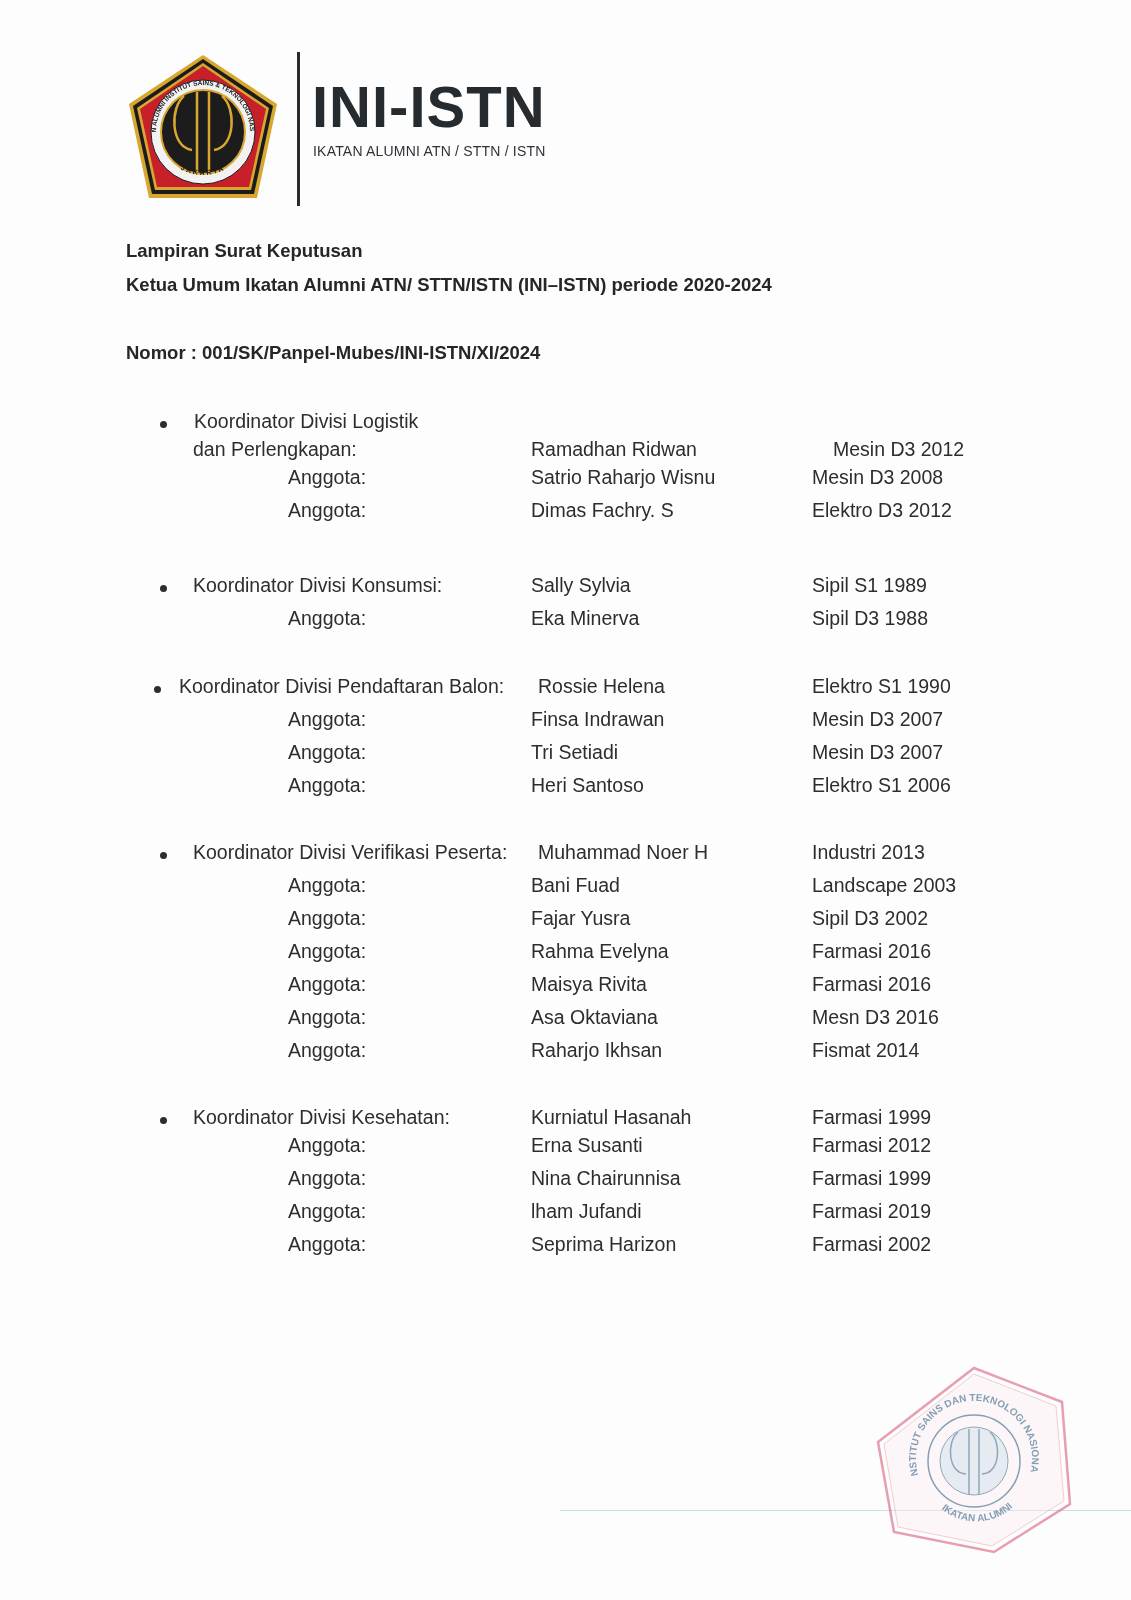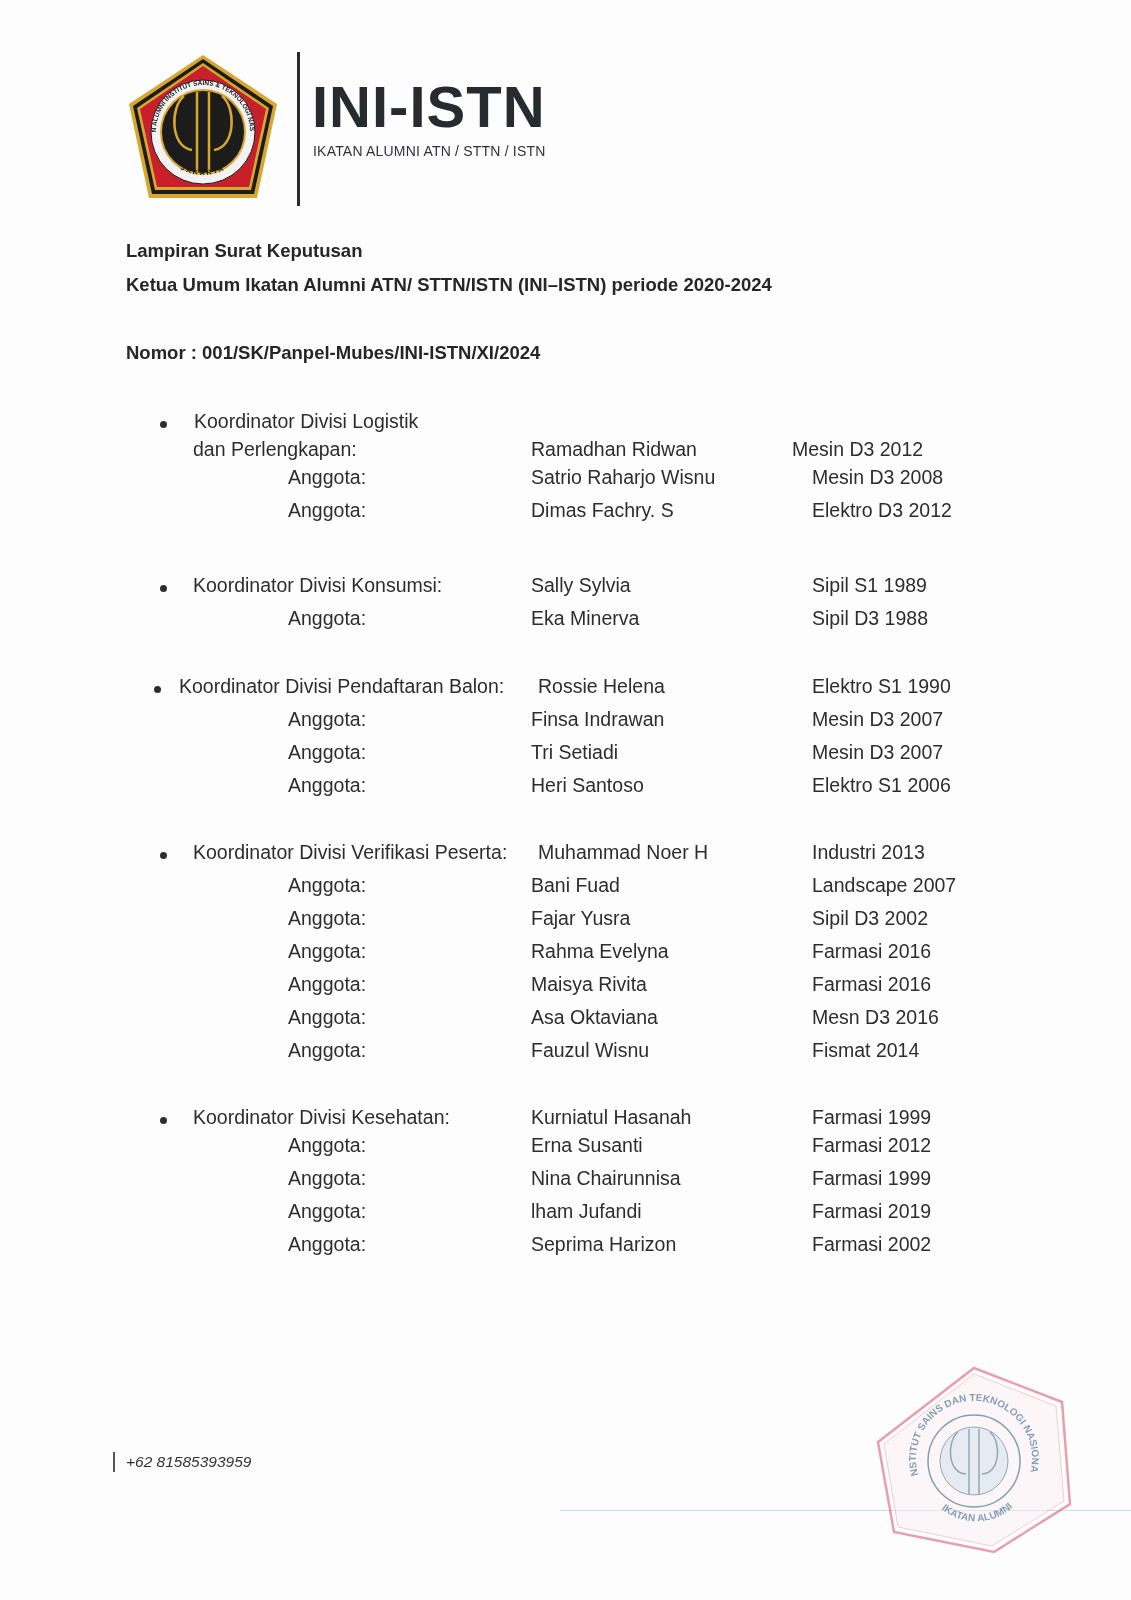--- a/index.html
+++ b/index.html
@@ -64,21 +64,21 @@
 
   <div class="heading" style="top:240px">Lampiran Surat Keputusan</div>
   <div class="heading" style="top:274px">Ketua Umum Ikatan Alumni ATN/ STTN/ISTN (INI–ISTN) periode 2020-2024</div>
   <div class="heading" style="top:342px">Nomor : 001/SK/Panpel-Mubes/INI-ISTN/XI/2024</div>
 
   <div>
     <span class="bullet" style="left:160px;top:421px"></span>
     <div class="row" style="left:194px;top:410px">Koordinator Divisi Logistik</div>
     <div class="row" style="left:193px;top:438px">dan Perlengkapan:</div>
     <div class="row" style="left:531px;top:438px">Ramadhan Ridwan</div>
-    <div class="row" style="left:792px;top:438px">Mesin D3 2012</div>
+    <div class="row" style="left:833px;top:438px">Mesin D3 2012</div>
 
     <div class="row" style="left:288px;top:466px">Anggota:</div>
     <div class="row" style="left:531px;top:466px">Satrio Raharjo Wisnu</div>
     <div class="row" style="left:812px;top:466px">Mesin D3 2008</div>
 
     <div class="row" style="left:288px;top:499px">Anggota:</div>
     <div class="row" style="left:531px;top:499px">Dimas Fachry. S</div>
     <div class="row" style="left:812px;top:499px">Elektro D3 2012</div>
   </div>
 
@@ -113,40 +113,40 @@
   </div>
 
   <div>
     <span class="bullet" style="left:160px;top:852px"></span>
     <div class="row" style="left:193px;top:841px">Koordinator Divisi Verifikasi Peserta:</div>
     <div class="row" style="left:538px;top:841px">Muhammad Noer H</div>
     <div class="row" style="left:812px;top:841px">Industri 2013</div>
 
     <div class="row" style="left:288px;top:874px">Anggota:</div>
     <div class="row" style="left:531px;top:874px">Bani Fuad</div>
-    <div class="row" style="left:812px;top:874px">Landscape 2007</div>
+    <div class="row" style="left:812px;top:874px">Landscape 2003</div>
 
     <div class="row" style="left:288px;top:907px">Anggota:</div>
     <div class="row" style="left:531px;top:907px">Fajar Yusra</div>
     <div class="row" style="left:812px;top:907px">Sipil D3 2002</div>
 
     <div class="row" style="left:288px;top:940px">Anggota:</div>
     <div class="row" style="left:531px;top:940px">Rahma Evelyna</div>
     <div class="row" style="left:812px;top:940px">Farmasi 2016</div>
 
     <div class="row" style="left:288px;top:973px">Anggota:</div>
     <div class="row" style="left:531px;top:973px">Maisya Rivita</div>
     <div class="row" style="left:812px;top:973px">Farmasi 2016</div>
 
     <div class="row" style="left:288px;top:1006px">Anggota:</div>
     <div class="row" style="left:531px;top:1006px">Asa Oktaviana</div>
     <div class="row" style="left:812px;top:1006px">Mesn D3 2016</div>
 
     <div class="row" style="left:288px;top:1039px">Anggota:</div>
-    <div class="row" style="left:531px;top:1039px">Fauzul Wisnu</div>
+    <div class="row" style="left:531px;top:1039px">Raharjo Ikhsan</div>
     <div class="row" style="left:812px;top:1039px">Fismat 2014</div>
   </div>
 
   <div>
     <span class="bullet" style="left:160px;top:1117px"></span>
     <div class="row" style="left:193px;top:1106px">Koordinator Divisi Kesehatan:</div>
     <div class="row" style="left:531px;top:1106px">Kurniatul Hasanah</div>
     <div class="row" style="left:812px;top:1106px">Farmasi 1999</div>
 
     <div class="row" style="left:288px;top:1134px">Anggota:</div>
@@ -160,21 +160,20 @@
     <div class="row" style="left:288px;top:1200px">Anggota:</div>
     <div class="row" style="left:531px;top:1200px">lham Jufandi</div>
     <div class="row" style="left:812px;top:1200px">Farmasi 2019</div>
 
     <div class="row" style="left:288px;top:1233px">Anggota:</div>
     <div class="row" style="left:531px;top:1233px">Seprima Harizon</div>
     <div class="row" style="left:812px;top:1233px">Farmasi 2002</div>
   </div>
 
   <div class="footer">
-    <div>+62 81585393959</div>
   </div>
   <div class="footer-line"></div>
 
   <svg class="stamp" viewBox="0 0 206 192">
     <polygon points="100,4 188,38 196,140 120,188 20,168 4,78" fill="none" stroke="#d9607a" stroke-width="2.5" opacity="0.7"></polygon>
     <polygon points="100,10 182,42 190,137 118,182 24,163 10,80" fill="#fbeef1" stroke="#e08aa0" stroke-width="1" opacity="0.5"></polygon>
     <circle cx="100" cy="97" r="46" fill="none" stroke="#6f8fa8" stroke-width="1.5"></circle>
     <circle cx="100" cy="97" r="34" fill="#e3e9ef" stroke="#7c97ad" stroke-width="1"></circle>
     <line x1="95" y1="65" x2="95" y2="130" stroke="#7c97ad" stroke-width="1.5"></line>
     <line x1="105" y1="65" x2="105" y2="130" stroke="#7c97ad" stroke-width="1.5"></line>

